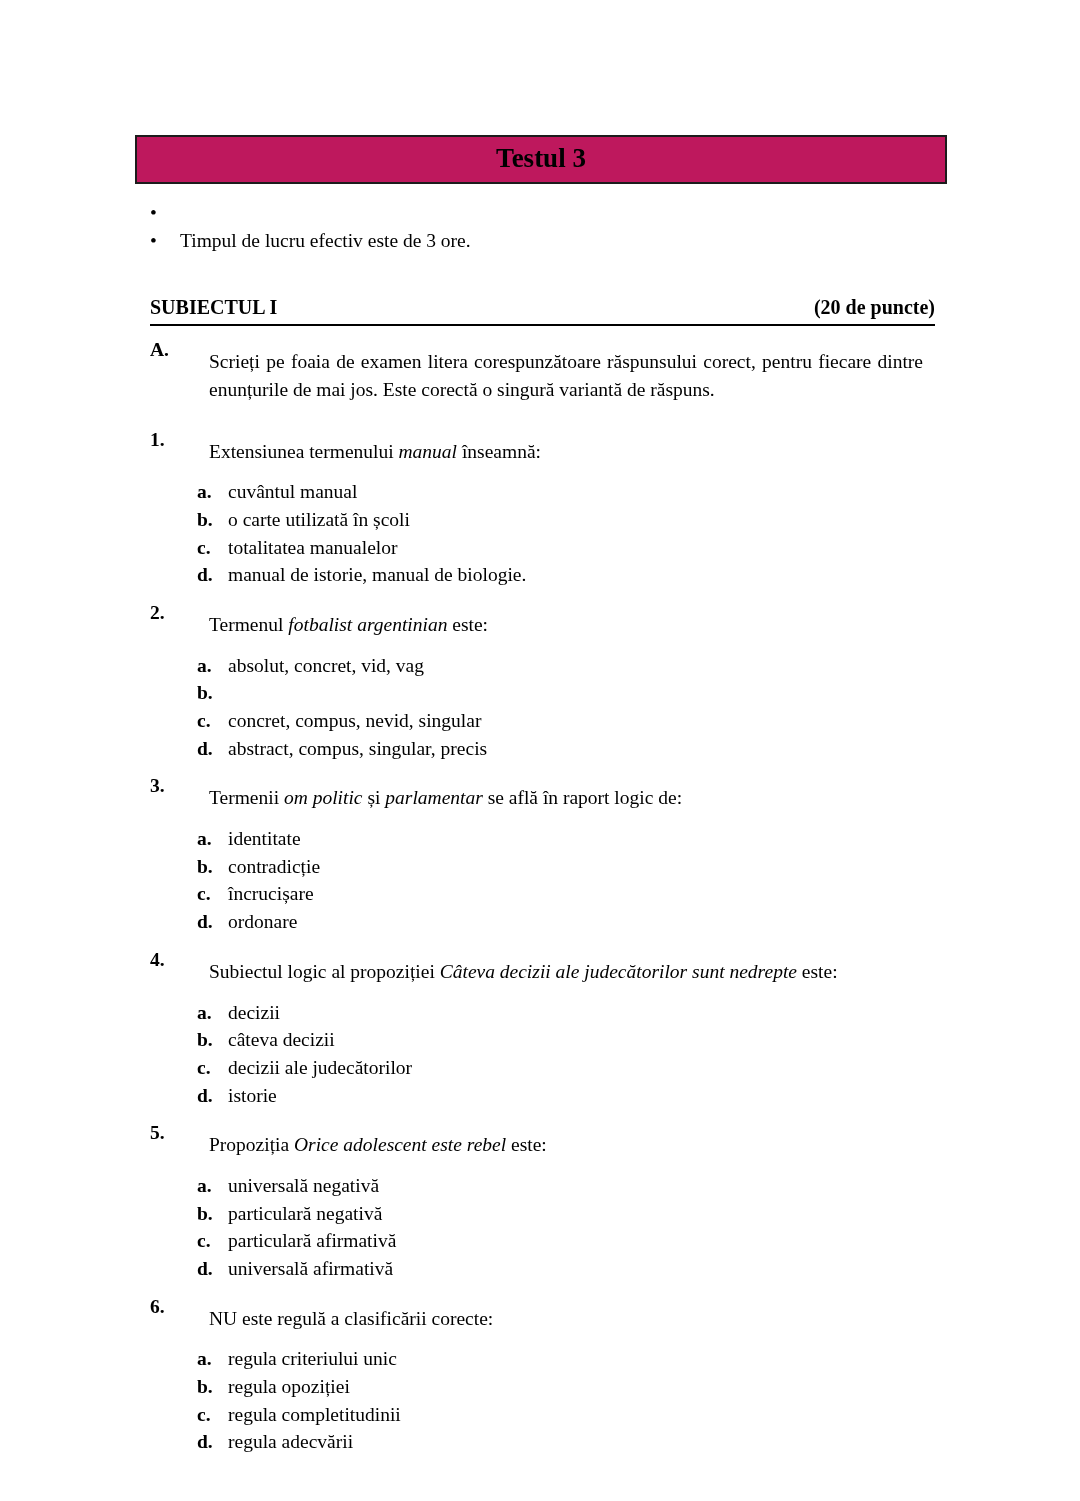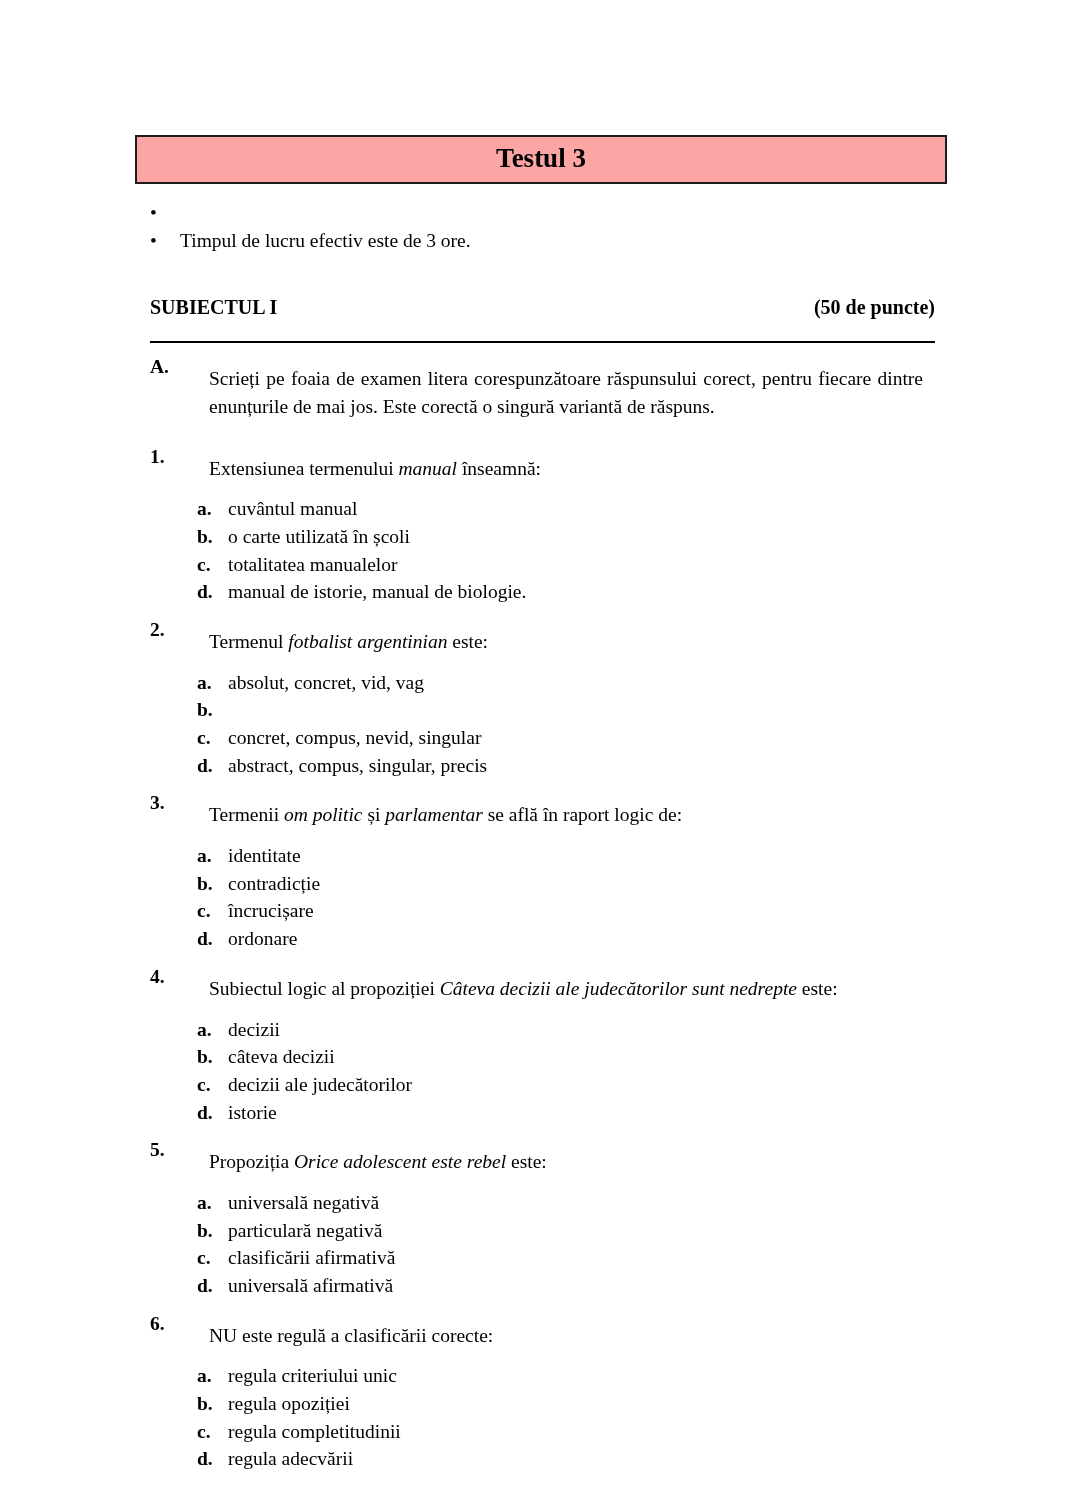--- a/index.html
+++ b/index.html
@@ -11,37 +11,37 @@
     font-family: "Liberation Serif", serif;
     position: relative;
   }
   .content {
     padding: 135px 145px 0 150px;
     font-size: 19.5px;
     line-height: 1.42;
   }
   .title-box {
     border: 2px solid #1c1c1c;
-    background: #fca5a5;
+    background: #be185d;
     text-align: center;
     padding: 5px 0 8px 0;
     margin: 0 -12px 0 -15px;
     font-weight: bold;
     font-size: 27px;
     line-height: 1.2;
   }
   .bullets { margin: 15px 0 0 0; padding: 0; list-style: none; }
   .bullet-row { display: flex; }
   .bullet-mark { flex: 0 0 30px; }
   .section-header {
     display: flex;
     justify-content: space-between;
     border-bottom: 2.5px solid #000;
     margin-top: 38px;
-    padding-bottom: 20px;
+    padding-bottom: 3px;
     font-weight: bold;
     font-size: 20px;
   }
   .qa-row { display: flex; margin-top: 10px; }
   .q-num { flex: 0 0 47px; font-weight: bold; }
   .q-body { flex: 1; }
   .q-text { margin: 12px; text-align: justify; }
   em { }
   .options { margin-top: 1px; }
   .opt { display: flex; margin-left: 47px; }
@@ -82,21 +82,21 @@
       <span class="bullet-mark">•</span>
     </li>
     <li class="bullet-row">
       <span class="bullet-mark">•</span>
       <span>Timpul de lucru efectiv este de 3 ore.</span>
     </li>
   </ul>
 
   <div class="section-header">
     <span class="sh-left">SUBIECTUL I</span>
-    <span class="sh-right">(50 de puncte)</span>
+    <span class="sh-right">(20 de puncte)</span>
   </div>
 
   <div class="qa-row">
     <span class="q-num">A.</span>
     <div class="q-body">
       <p class="q-text">Scrieți pe foaia de examen litera corespunzătoare răspunsului corect, pentru fiecare dintre enunțurile de mai jos. Este corectă o singură variantă de răspuns.</p>
     </div>
   </div>
 
   <div class="question">
@@ -217,21 +217,21 @@
       <div class="opt">
           <span class="opt-letter">a.</span>
           <span>universală negativă</span>
         </div>
       <div class="opt">
           <span class="opt-letter">b.</span>
           <span>particulară negativă</span>
         </div>
       <div class="opt">
           <span class="opt-letter">c.</span>
-          <span>clasificării afirmativă</span>
+          <span>particulară afirmativă</span>
         </div>
       <div class="opt">
           <span class="opt-letter">d.</span>
           <span>universală afirmativă</span>
         </div>
     </div>
   </div>
 
   <div class="question">
     <div class="qa-row">

